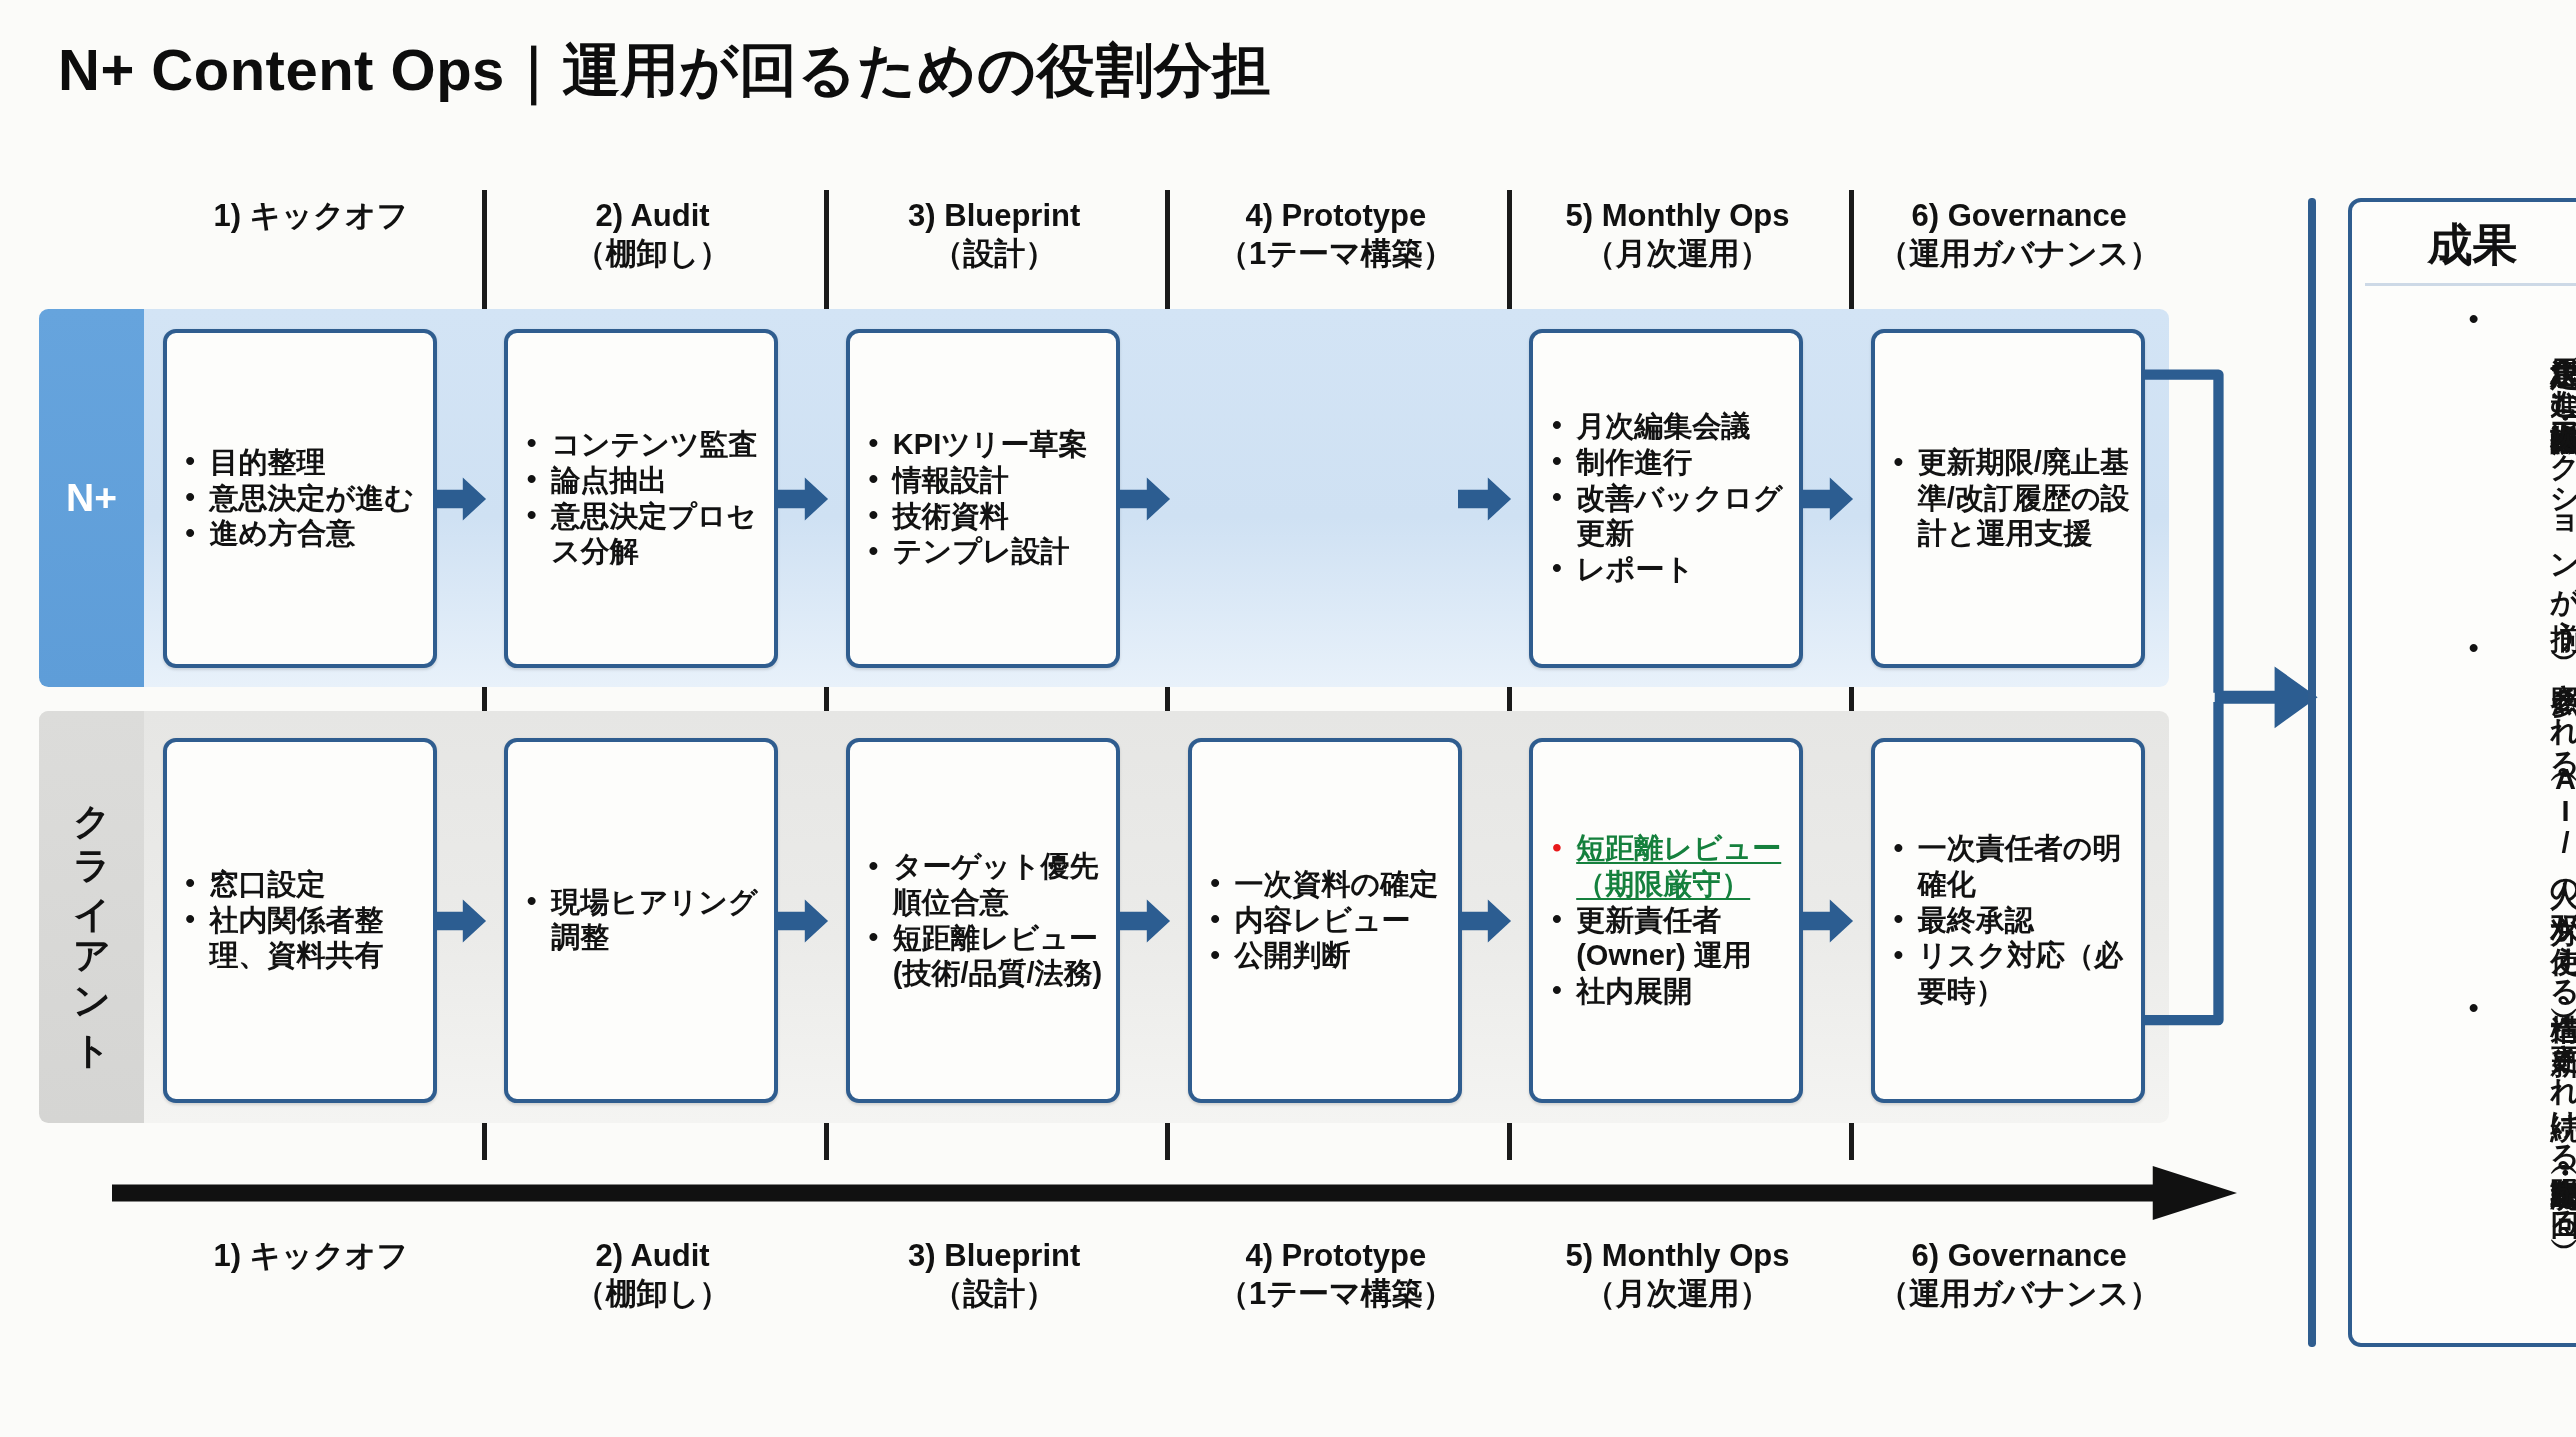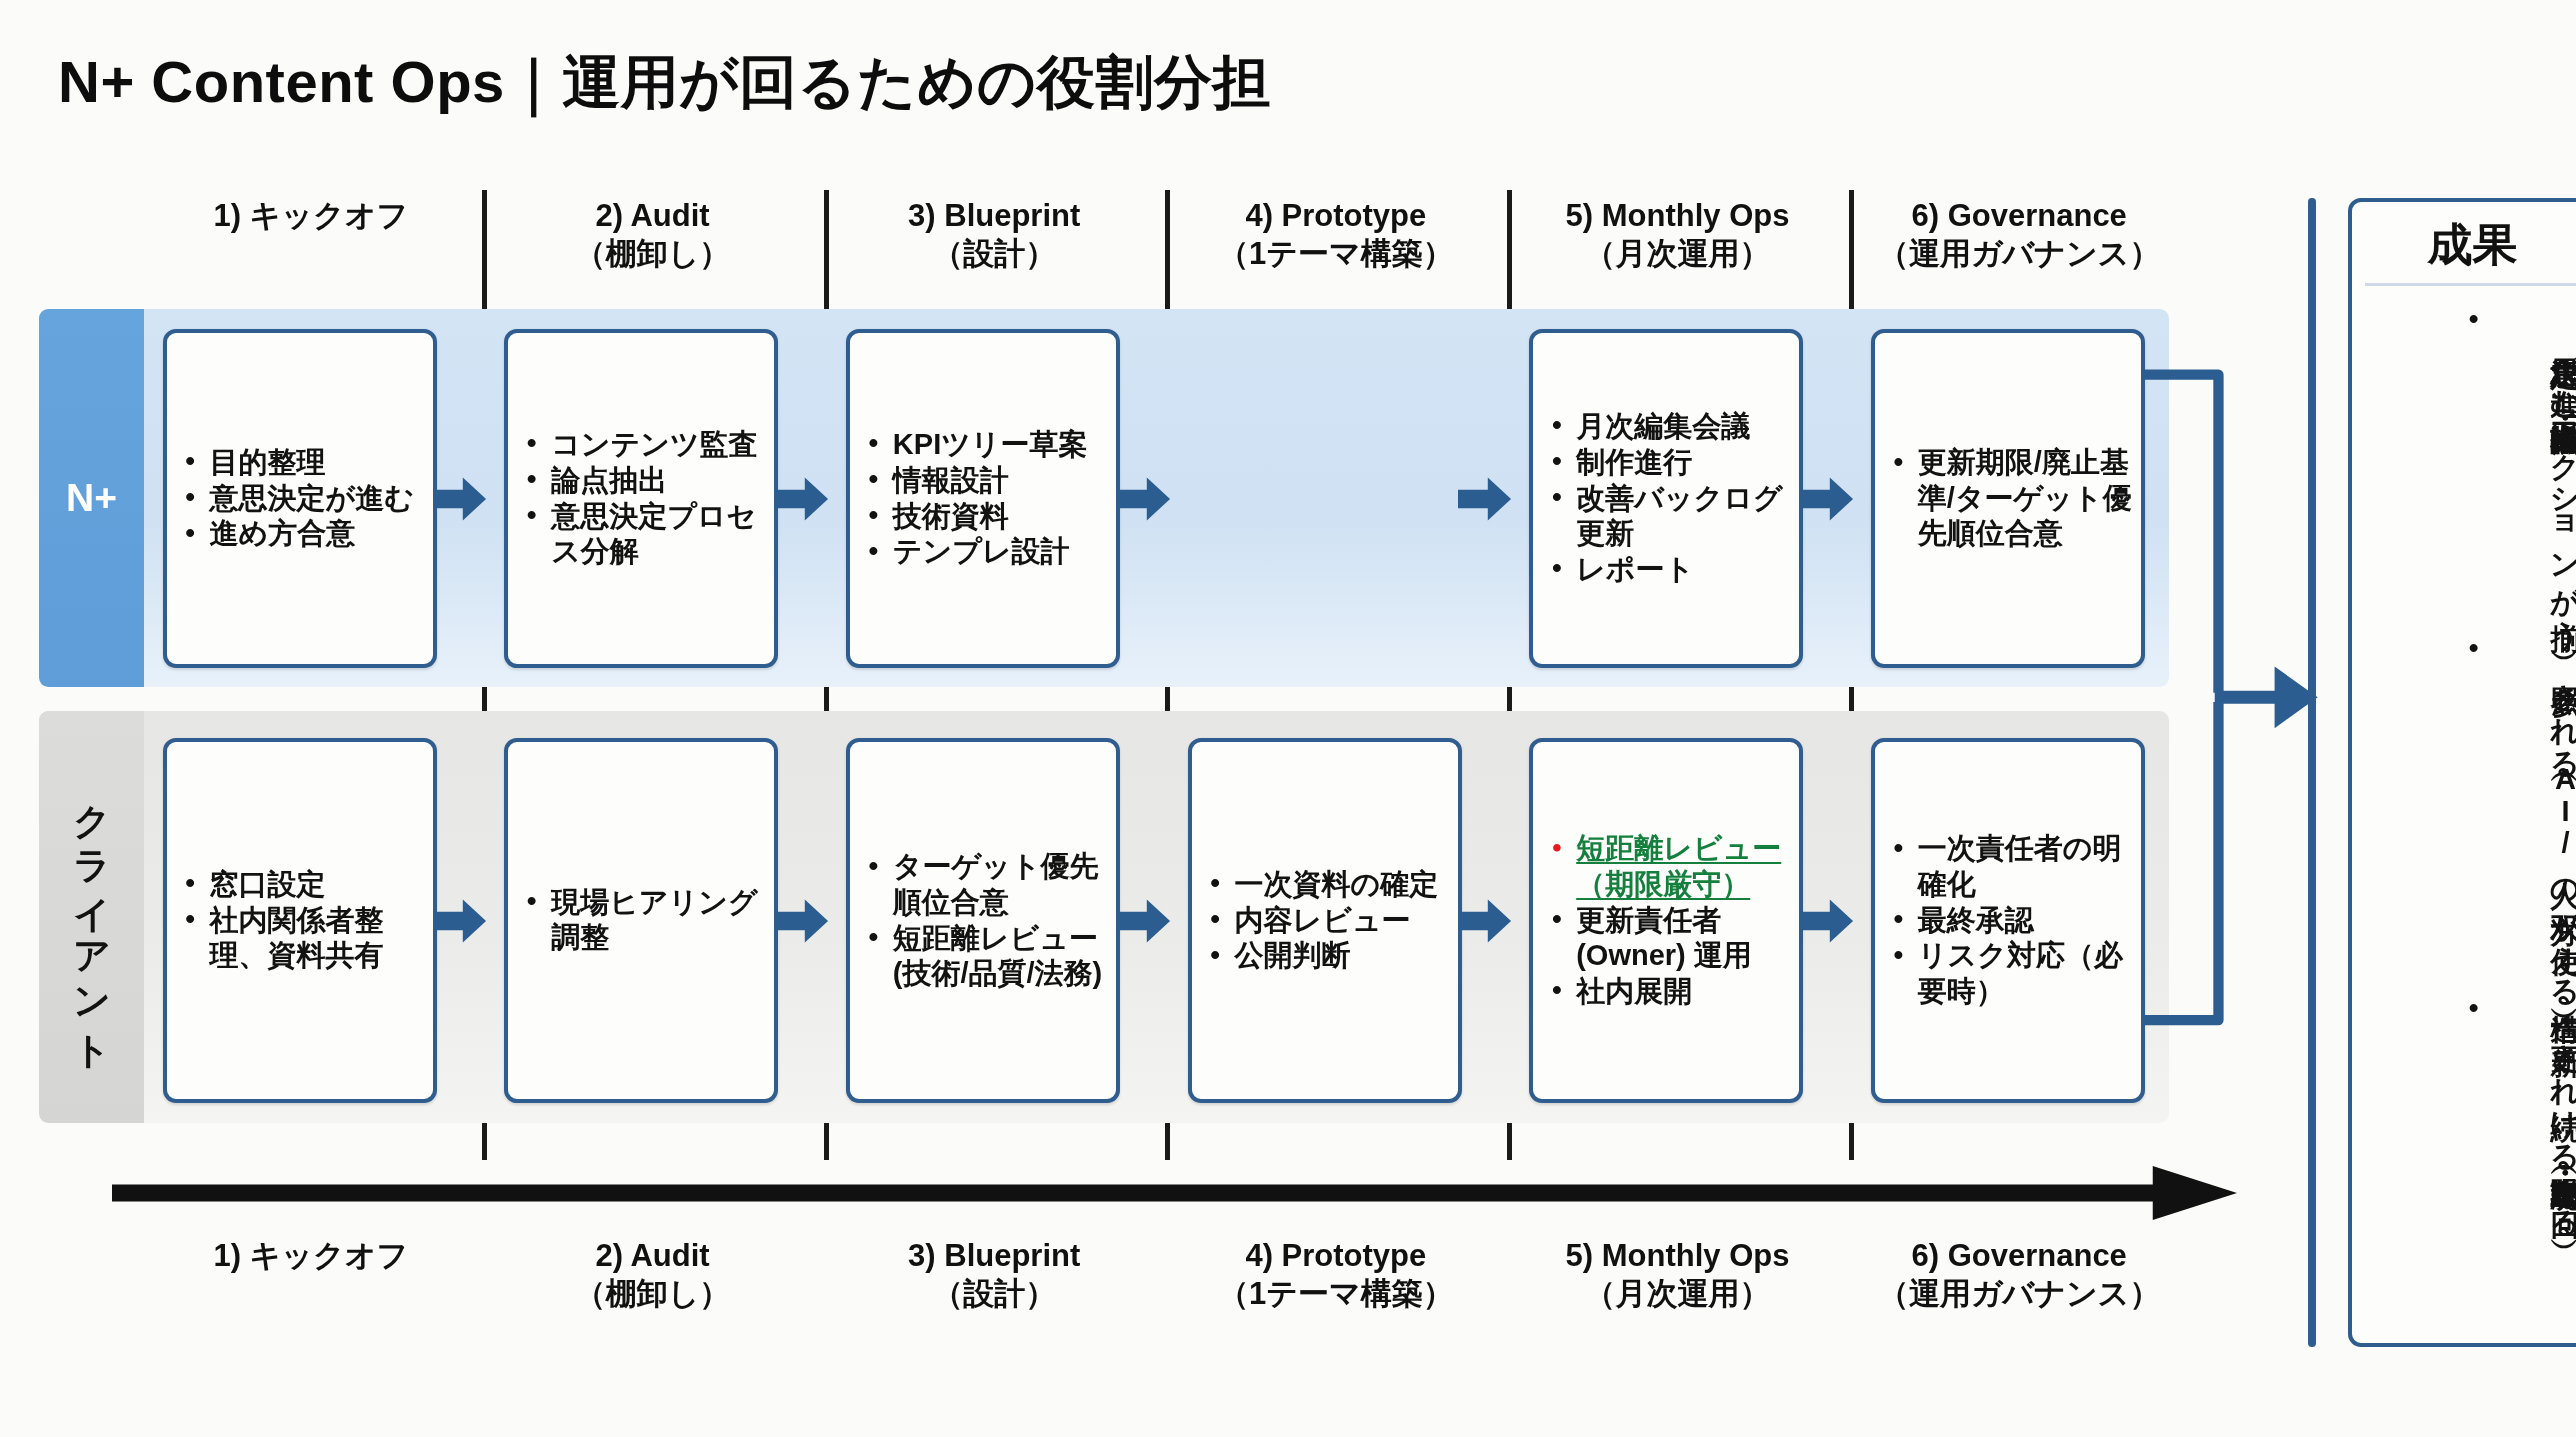--- a/index.html
+++ b/index.html
@@ -6,21 +6,21 @@
   body{
     width:2576px;height:1438px;
     background:#fbfbf9;
     font-family:"Liberation Sans","DejaVu Sans",sans-serif;
     color:#111;
     overflow:hidden;
     position:relative;
   }
   
   #title{
-    position:absolute;left:58px;top:44px;
+    position:absolute;left:58px;top:32px;
     font-size:58px;font-weight:bold;letter-spacing:0.5px;
     white-space:nowrap;color:#0d0d0d;
   }
   
   .phase-row{position:absolute;left:140px;width:2050px;height:103px;display:flex;}
   #phase-top{top:197px;}
   #phase-bottom{top:1237px;}
   .phase-cell{
     flex:1 1 0;text-align:center;line-height:1.22;
     font-size:31px;font-weight:bold;color:#111;
@@ -197,21 +197,21 @@
       <li>レポート</li>
     </ul>
       </div>
     <svg class="arrow" viewBox="0 0 58 50">
         <path d="M0 15 H32 V2 L57 25 L32 48 V35 H0 Z" fill="#2c5d91"></path>
       </svg>
   </div>
   <div class="cardwrap">
     <div class="card">
         <ul>
-      <li>更新期限/廃止基準/ターゲット優先順位合意</li>
+      <li>更新期限/廃止基準/改訂履歴の設計と運用支援</li>
     </ul>
       </div>
   </div>
 </div>
 
 <div class="cards" id="cards-cl">
   <div class="cardwrap">
     <div class="card">
         <ul>
       <li>窓口設定</li>

